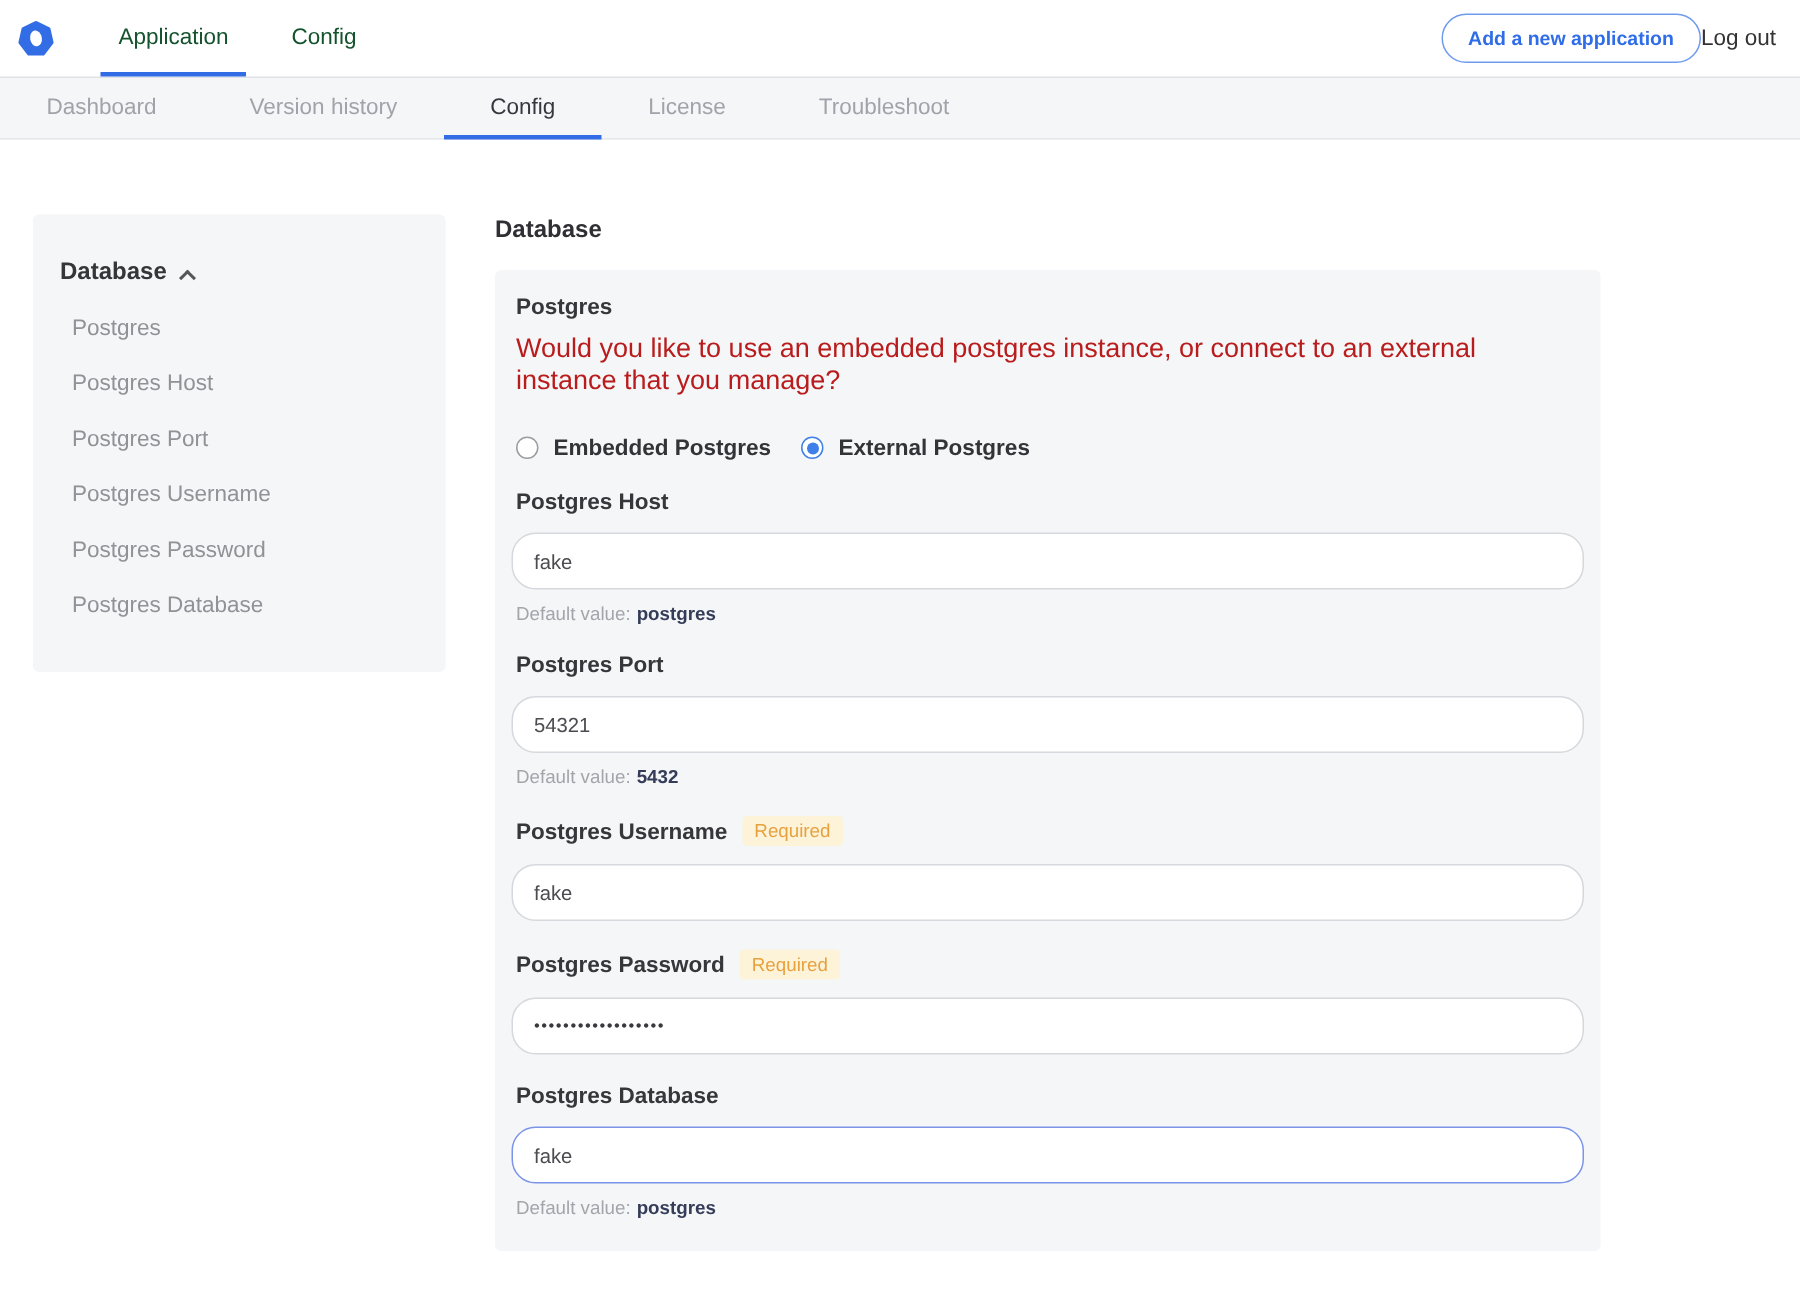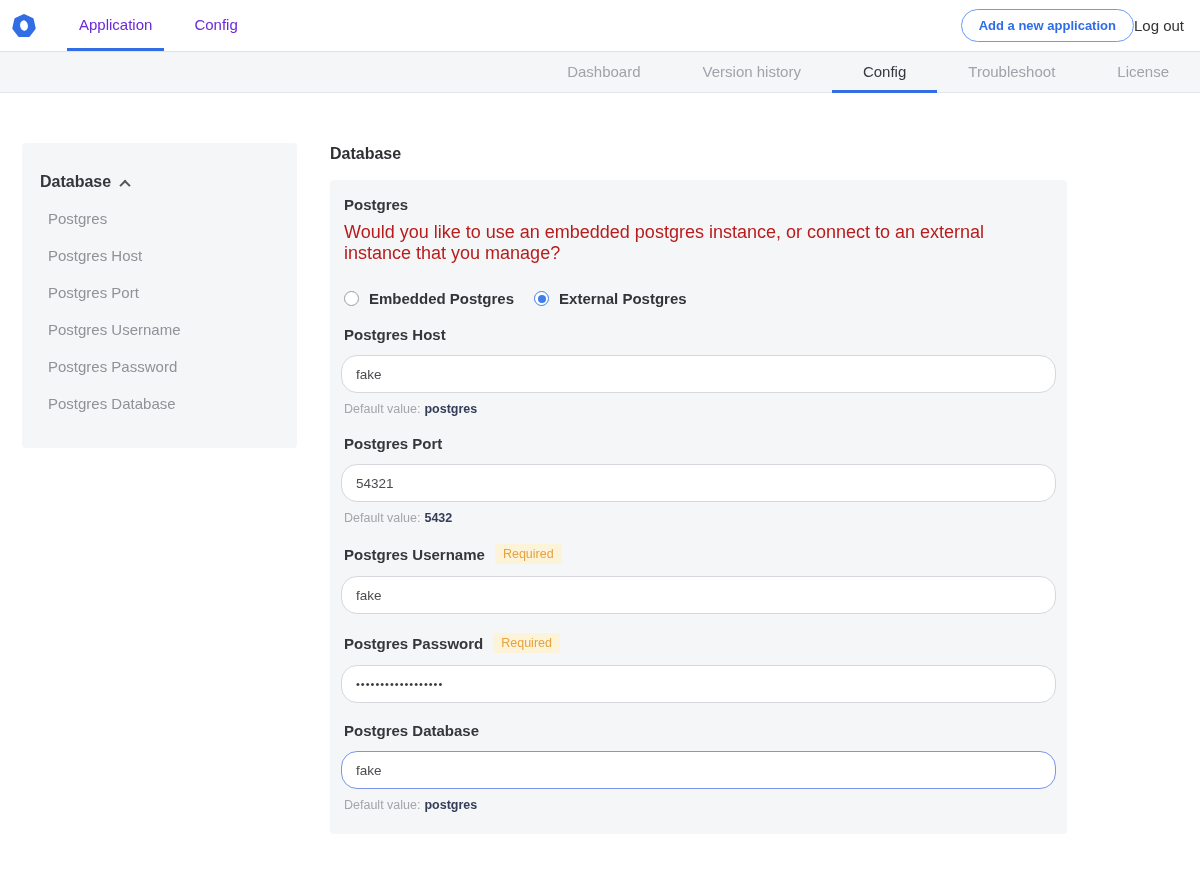--- a/index.html
+++ b/index.html
@@ -21,21 +21,21 @@
     background: #fff;
   }
   .logo-wrap {
     display: flex; align-items: center;
     padding-left: 11px; padding-right: 30px;
   }
   .top-tabs { display: flex; align-items: stretch; gap: 18px; }
   .top-tab {
     display: flex; align-items: center;
     padding: 0 12px;
-    font-size: 15px; color: #6d28d9;
+    font-size: 15px; color: #14532d;
     border-bottom: 3px solid transparent;
     cursor: pointer;
   }
   .top-tab.active { border-bottom-color: var(--brand-blue); }
   .header-right {
     margin-left: auto;
     display: flex; align-items: center;
     padding-right: 16px;
   }
   .add-app-btn {
@@ -49,21 +49,21 @@
     cursor: pointer;
   }
   .logout { font-size: 15px; color: #333; cursor: pointer; }
 
   
   .subnav {
     height: 41px;
     background: var(--panel-bg);
     border-bottom: 1px solid #e3e6ea;
     display: flex;
-    justify-content: flex-end;
+    justify-content: flex-start;
     align-items: stretch;
   }
   .subnav-item {
     display: flex; align-items: center;
     padding: 0 31px;
     font-size: 15px; color: #a0a3a9;
     border-bottom: 3px solid transparent;
     margin-bottom: -1px;
     cursor: pointer;
     white-space: nowrap;
@@ -193,22 +193,22 @@
   <div class="header-right">
     <button class="add-app-btn">Add a new application</button>
     <span class="logout">Log out</span>
   </div>
 </header>
 
 <nav class="subnav">
   <div class="subnav-item">Dashboard</div>
   <div class="subnav-item">Version history</div>
   <div class="subnav-item active">Config</div>
+  <div class="subnav-item">License</div>
   <div class="subnav-item">Troubleshoot</div>
-  <div class="subnav-item">License</div>
 </nav>
 
 <div class="content">
 
   <aside class="sidebar">
     <div class="sidebar-group-header">
       <span>Database</span>
       <span class="chevron-up"></span>
     </div>
     <ul class="sidebar-items">

